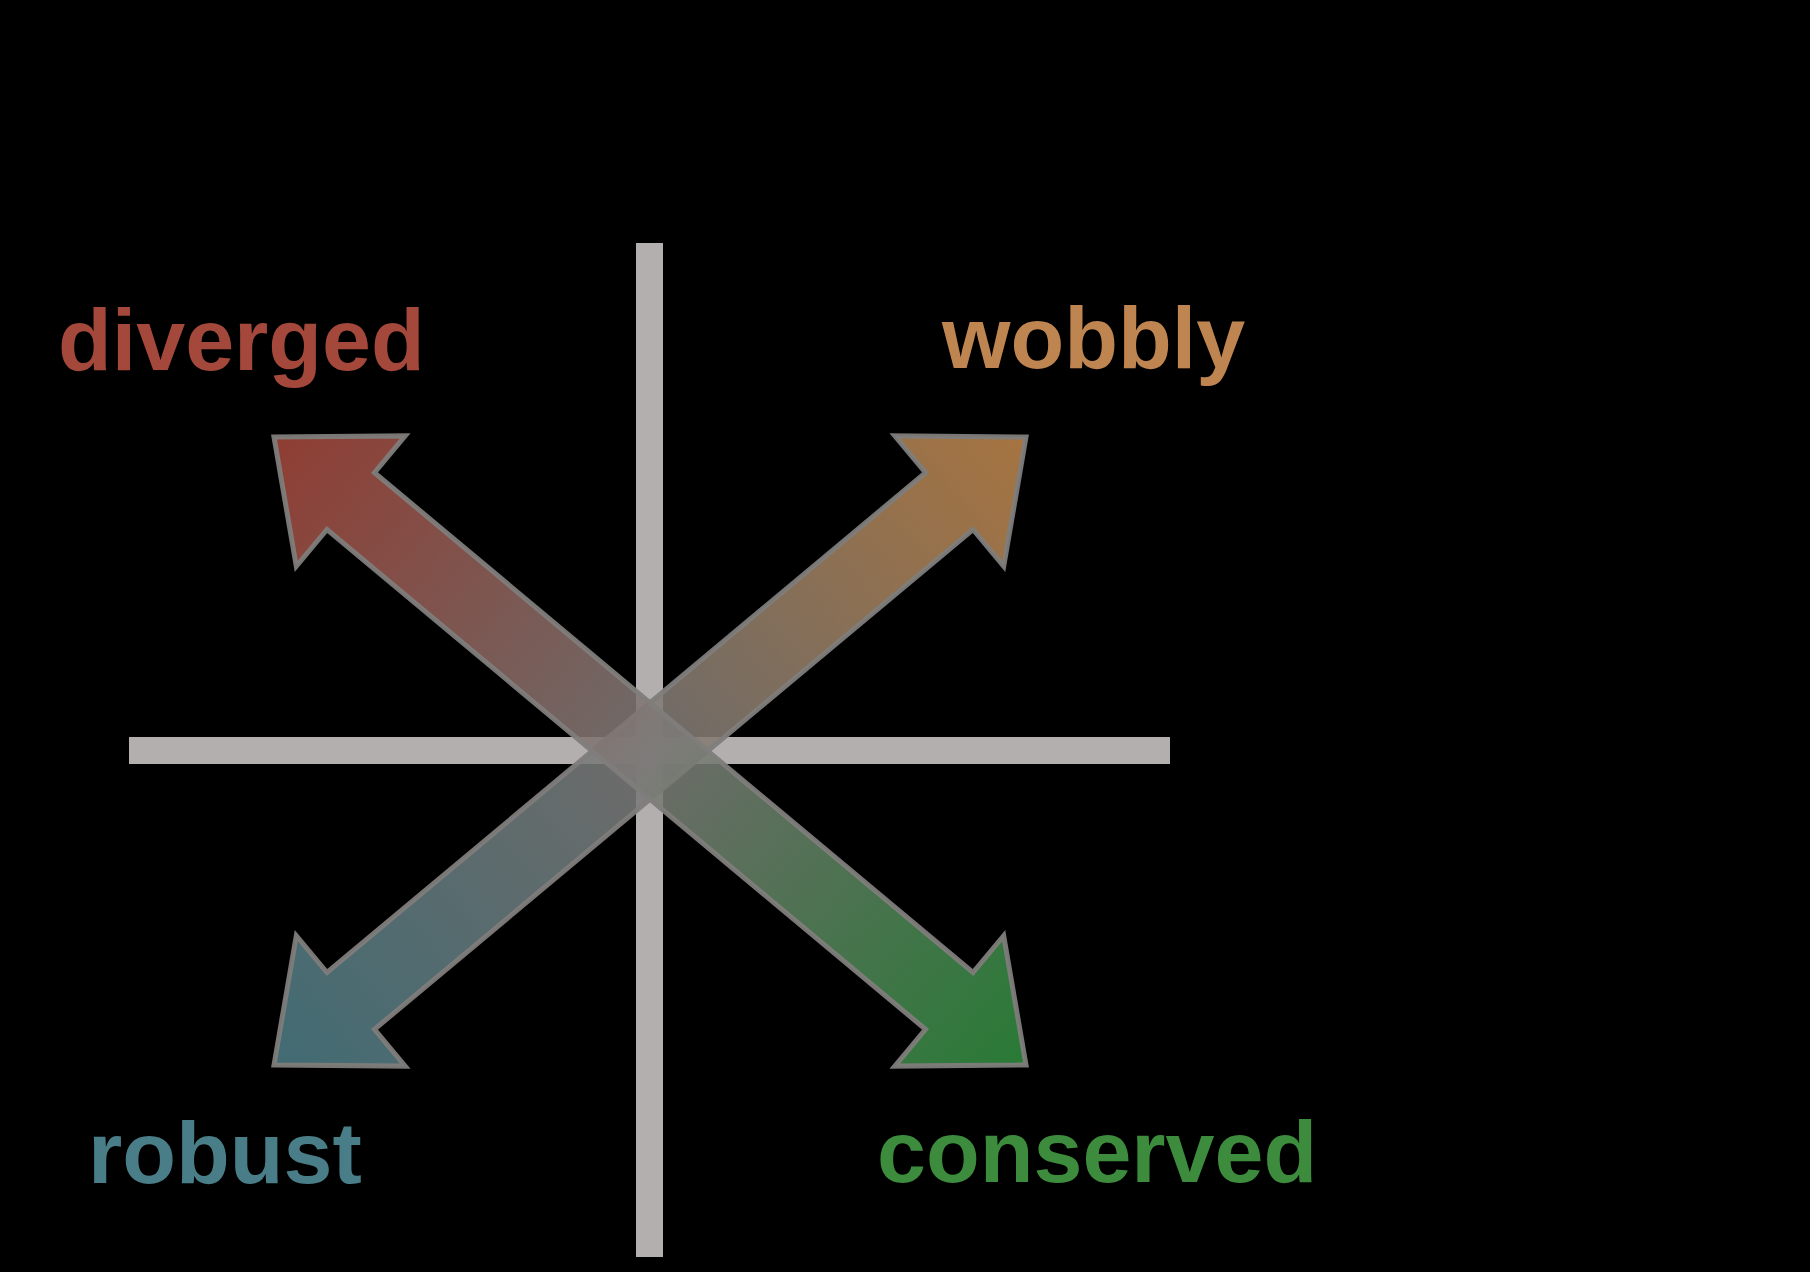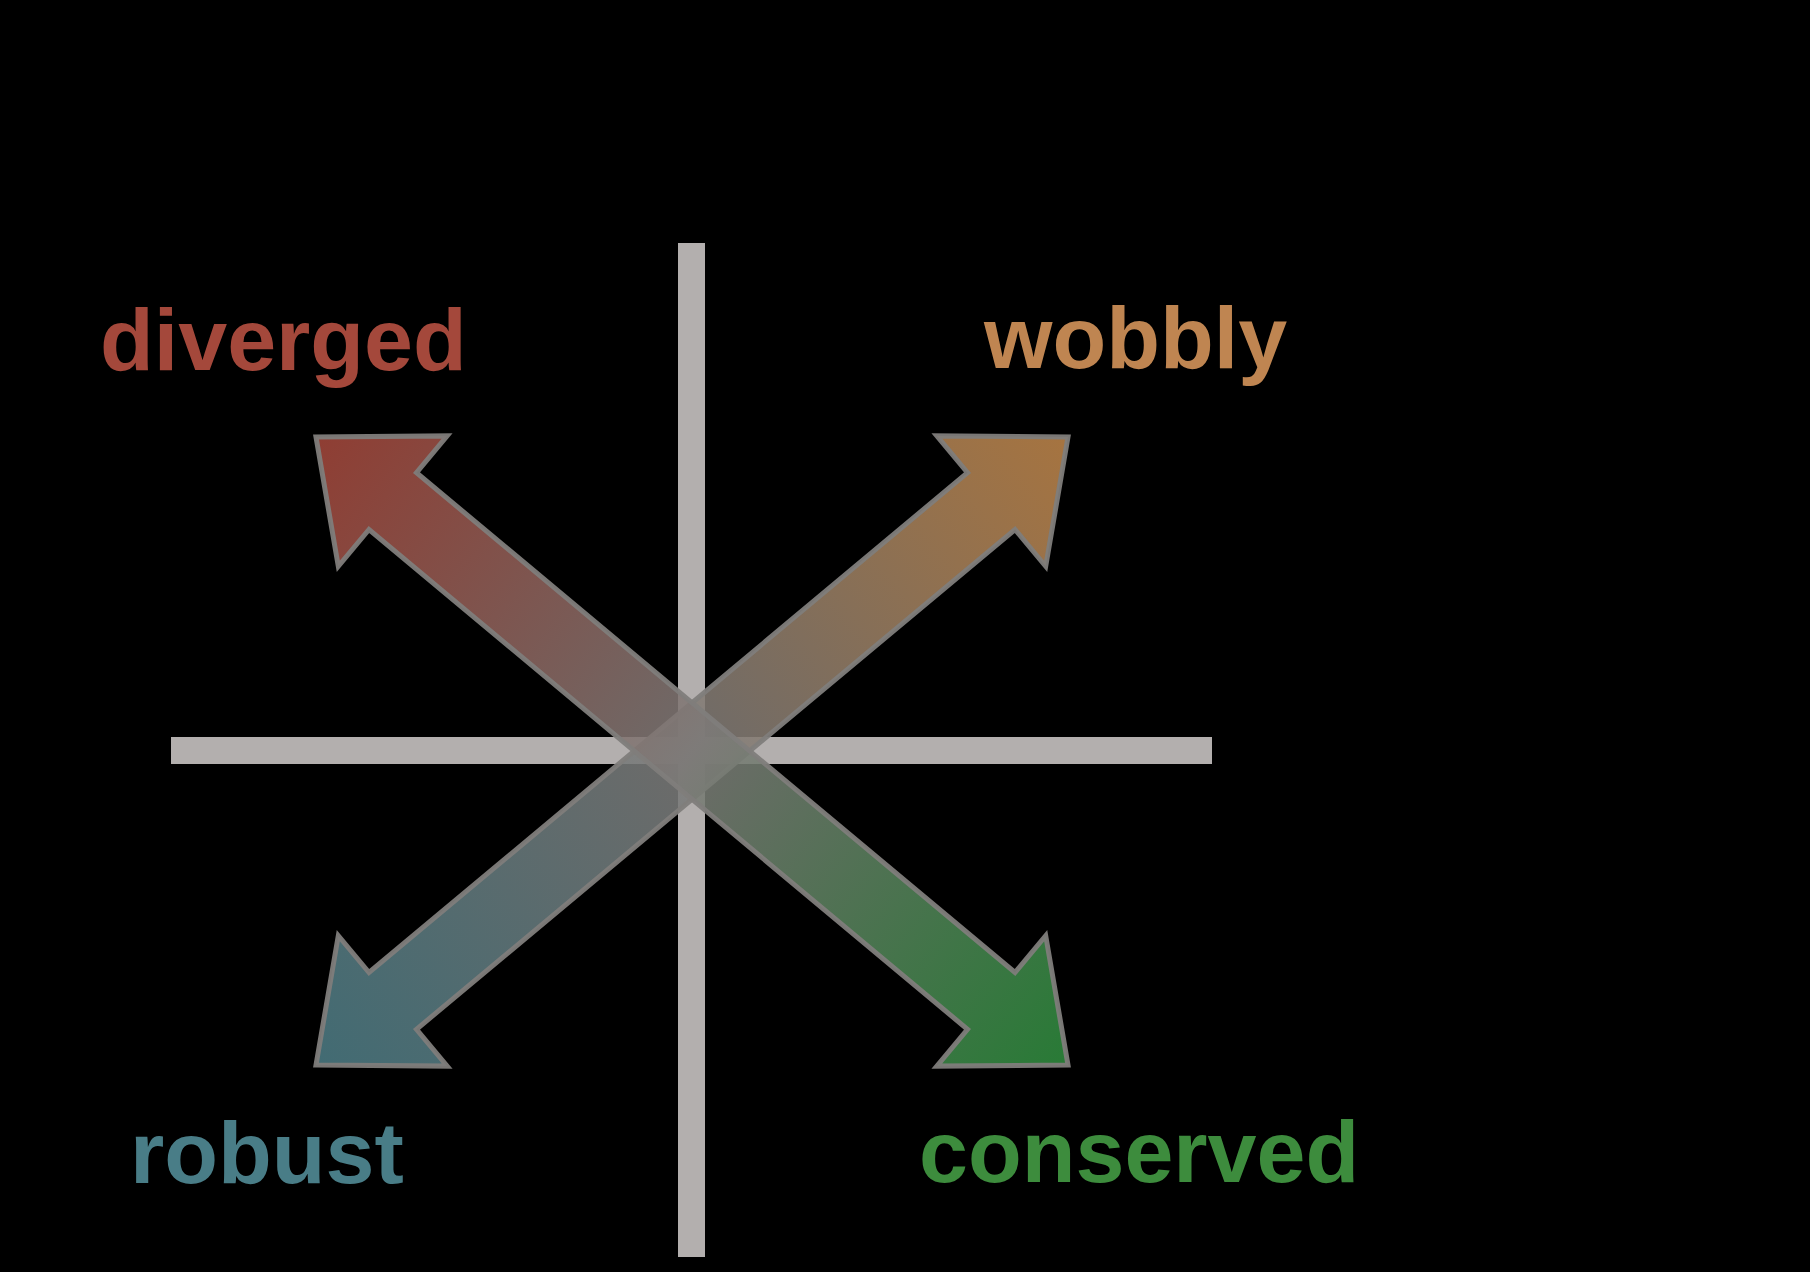--- a/index.html
+++ b/index.html
@@ -6,21 +6,20 @@
     margin: 0;
     padding: 0;
     background: #000000;
   }
   .stage {
     position: relative;
     width: 1482px;
     height: 1272px;
     background: #000000;
     overflow: hidden;
-    padding-left: 42px;
   }
   svg text {
     font-family: "Liberation Sans", sans-serif;
     font-weight: bold;
     font-size: 88px;
   }
 </style>
 </head>
 <body>
 

